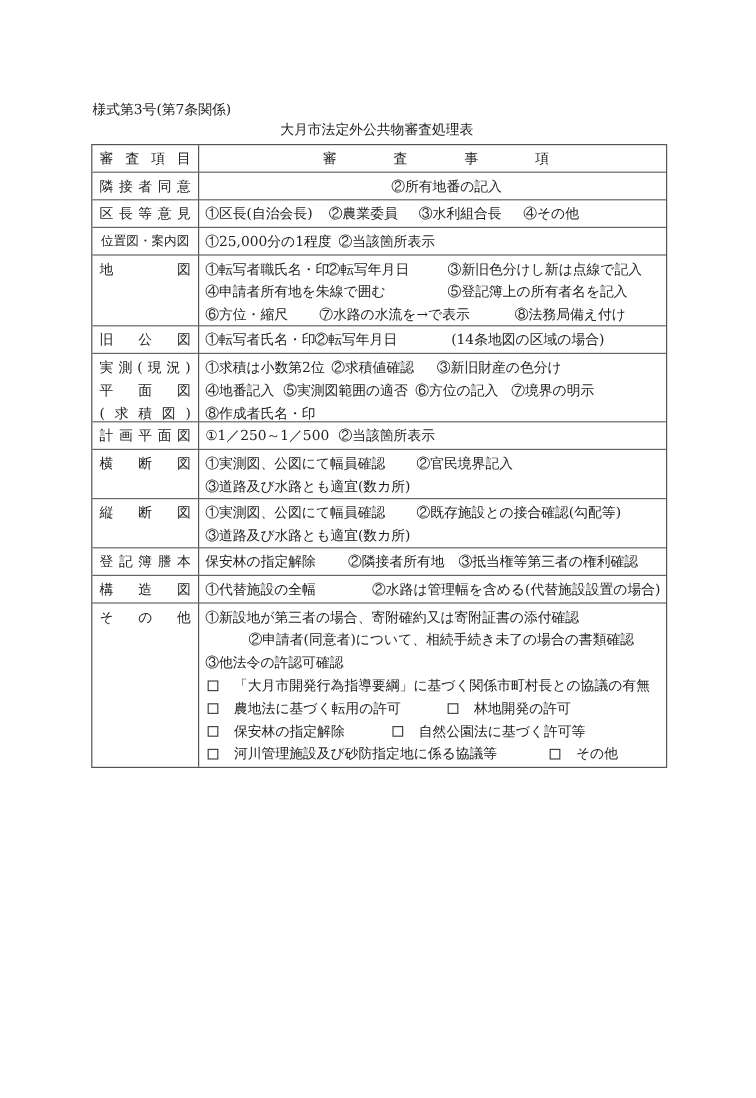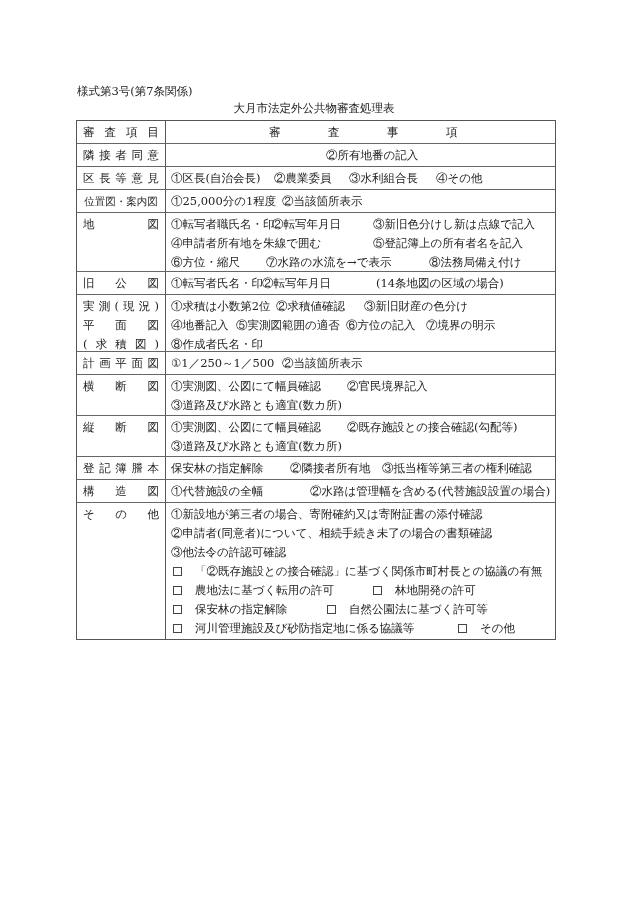--- a/index.html
+++ b/index.html
@@ -267,29 +267,29 @@
         <div class="lbl-line" style="top: 2px;">
           <span>そ</span>
           <span>の</span>
           <span>他</span>
         </div>
       </div>
       <div class="cnt">
         <div class="ln" style="top: 2px;">
           <span class="seg" style="left: 5px;">①新設地が第三者の場合、寄附確約又は寄附証書の添付確認</span>
         </div>
-        <div class="ln" style="top: 21px;">
+        <div class="ln" style="top: 21px; margin-left: 36px;">
           <span class="seg" style="left: 5px;">②申請者(同意者)について、相続手続き未了の場合の書類確認</span>
         </div>
         <div class="ln" style="top: 40px;">
           <span class="seg" style="left: 5px;">③他法令の許認可確認</span>
         </div>
         <div class="ln" style="top: 59px;">
           <span class="cb" role="checkbox" aria-checked="false" style="left: 7px;"></span>
-          <span class="seg" style="left: 29px;">「②既存施設との接合確認」に基づく関係市町村長との協議の有無</span>
+          <span class="seg" style="left: 29px;">「大月市開発行為指導要綱」に基づく関係市町村長との協議の有無</span>
         </div>
         <div class="ln" style="top: 97px;">
           <span class="cb" role="checkbox" aria-checked="false" style="left: 7px;"></span>
           <span class="seg" style="left: 29px;">保安林の指定解除</span>
           <span class="cb" role="checkbox" aria-checked="false" style="left: 161px;"></span>
           <span class="seg" style="left: 183px;">自然公園法に基づく許可等</span>
         </div>
         <div class="ln" style="top: 78px;">
           <span class="cb" role="checkbox" aria-checked="false" style="left: 7px;"></span>
           <span class="seg" style="left: 29px;">農地法に基づく転用の許可</span>

